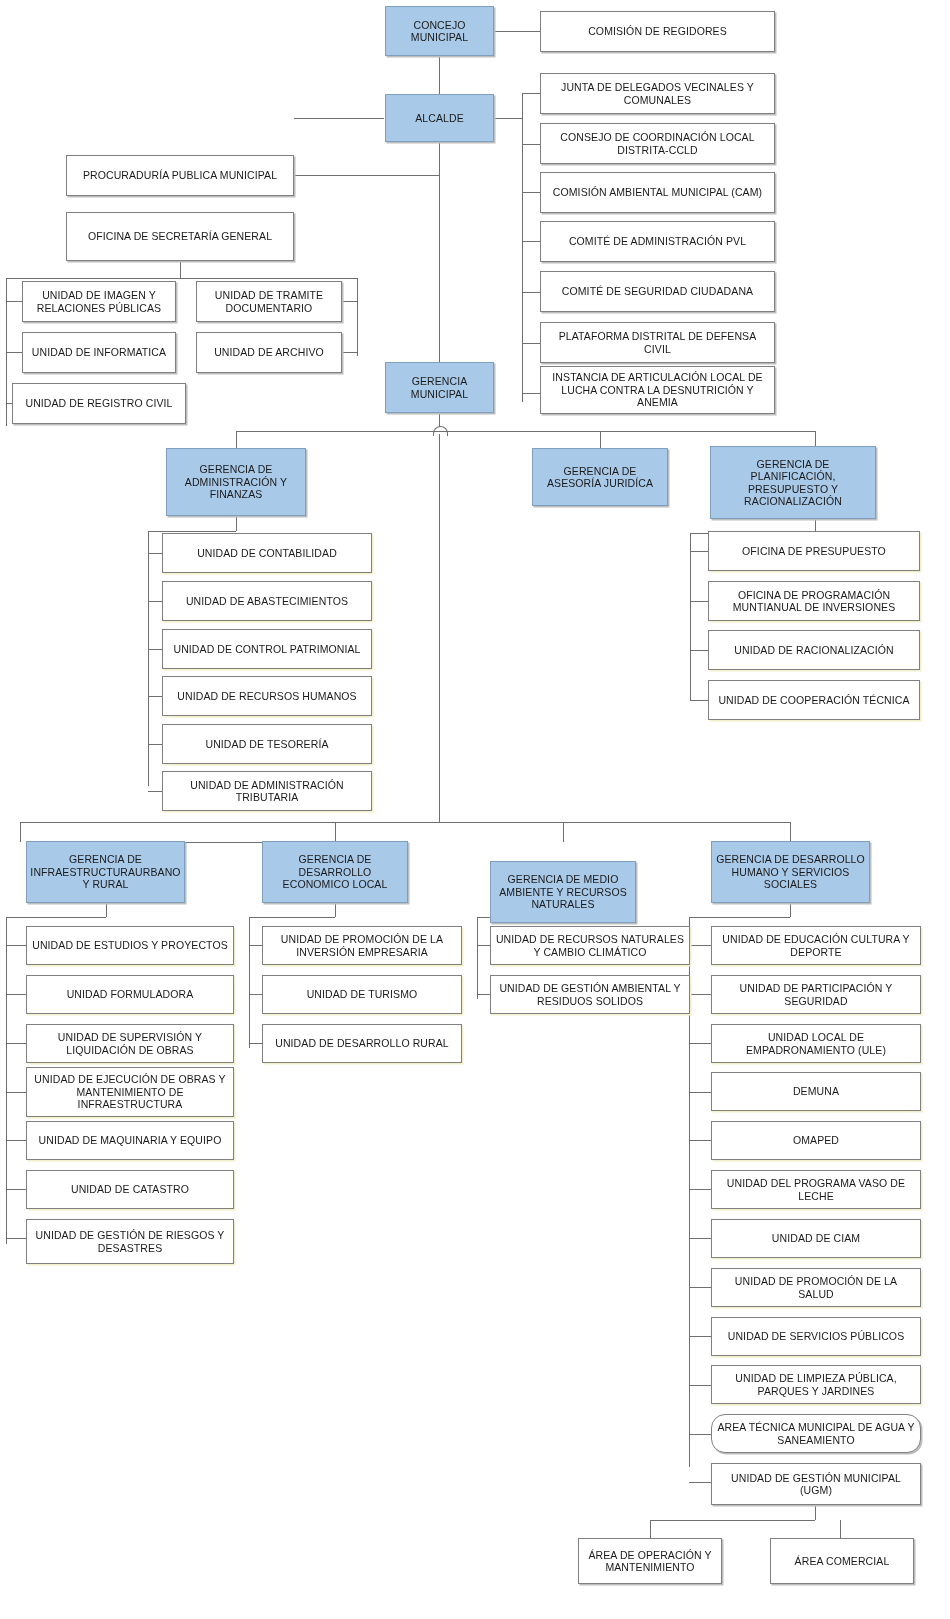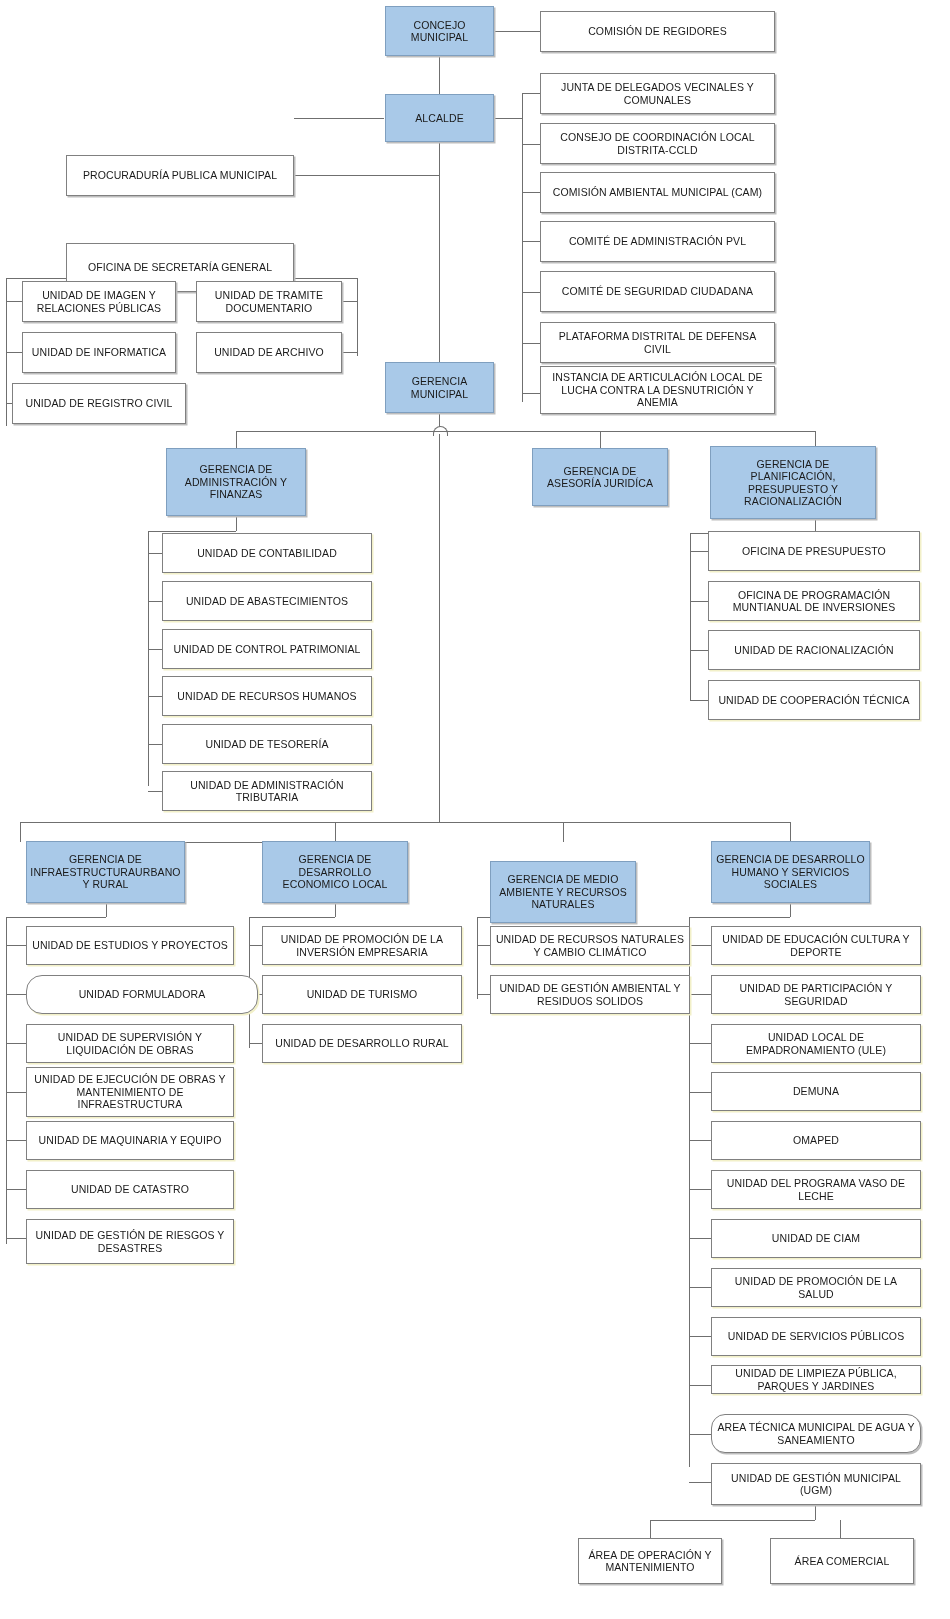--- a/index.html
+++ b/index.html
@@ -133,21 +133,21 @@
   <div class="ln h" style="left:650px;top:1520px;width:165px;"></div>
   <div class="ln v" style="left:650px;top:1520px;height:18px;"></div>
   <div class="ln v" style="left:840px;top:1520px;height:18px;"></div>
 
   <div class="box blue gshadow" style="left:385px;top:6px;width:109px;height:50px;">CONCEJO MUNICIPAL</div>
   <div class="box gshadow" style="left:540px;top:11px;width:235px;height:41px;">COMISIÓN DE REGIDORES</div>
 
   <div class="box blue gshadow" style="left:385px;top:94px;width:109px;height:48px;">ALCALDE</div>
 
   <div class="box gshadow" style="left:66px;top:155px;width:228px;height:41px;">PROCURADURÍA PUBLICA MUNICIPAL</div>
-  <div class="box gshadow" style="left:66px;top:212px;width:228px;height:49px;margin-top:31px;">OFICINA DE SECRETARÍA GENERAL</div>
+  <div class="box gshadow" style="left:66px;top:212px;width:228px;height:49px;">OFICINA DE SECRETARÍA GENERAL</div>
 
   <div class="box gshadow" style="left:22px;top:281px;width:154px;height:41px;">UNIDAD DE IMAGEN Y RELACIONES PÚBLICAS</div>
   <div class="box gshadow" style="left:196px;top:281px;width:146px;height:41px;">UNIDAD DE TRAMITE DOCUMENTARIO</div>
   <div class="box gshadow" style="left:22px;top:332px;width:154px;height:41px;">UNIDAD DE INFORMATICA</div>
   <div class="box gshadow" style="left:196px;top:332px;width:146px;height:41px;">UNIDAD DE ARCHIVO</div>
   <div class="box gshadow" style="left:12px;top:383px;width:174px;height:41px;">UNIDAD DE REGISTRO CIVIL</div>
 
   <div class="box gshadow" style="left:540px;top:73px;width:235px;height:41px;">JUNTA DE DELEGADOS VECINALES Y COMUNALES</div>
   <div class="box gshadow" style="left:540px;top:123px;width:235px;height:41px;">CONSEJO DE COORDINACIÓN LOCAL DISTRITA-CCLD</div>
   <div class="box gshadow" style="left:540px;top:172px;width:235px;height:41px;">COMISIÓN AMBIENTAL MUNICIPAL (CAM)</div>
@@ -173,21 +173,21 @@
   <div class="box shadow" style="left:708px;top:581px;width:212px;height:40px;">OFICINA DE PROGRAMACIÓN MUNTIANUAL DE INVERSIONES</div>
   <div class="box shadow" style="left:708px;top:630px;width:212px;height:40px;">UNIDAD DE RACIONALIZACIÓN</div>
   <div class="box shadow" style="left:708px;top:680px;width:212px;height:40px;">UNIDAD DE COOPERACIÓN TÉCNICA</div>
 
   <div class="box blue gshadow" style="left:26px;top:841px;width:159px;height:62px;">GERENCIA DE INFRAESTRUCTURAURBANO Y RURAL</div>
   <div class="box blue gshadow" style="left:262px;top:841px;width:146px;height:62px;">GERENCIA DE DESARROLLO ECONOMICO LOCAL</div>
   <div class="box blue gshadow" style="left:490px;top:841px;width:146px;height:62px;margin-top:20px;">GERENCIA DE MEDIO AMBIENTE Y RECURSOS NATURALES</div>
   <div class="box blue gshadow" style="left:711px;top:841px;width:159px;height:62px;">GERENCIA DE DESARROLLO HUMANO Y SERVICIOS SOCIALES</div>
 
   <div class="box shadow" style="left:26px;top:926px;width:208px;height:39px;">UNIDAD DE ESTUDIOS Y PROYECTOS</div>
-  <div class="box shadow" style="left:26px;top:975px;width:232px;height:39px;border-radius:16px;">UNIDAD FORMULADORA</div>
+  <div class="box shadow" style="left:26px;top:975px;width:208px;height:39px;">UNIDAD FORMULADORA</div>
   <div class="box shadow" style="left:26px;top:1024px;width:208px;height:39px;">UNIDAD DE SUPERVISIÓN Y LIQUIDACIÓN DE OBRAS</div>
   <div class="box shadow" style="left:26px;top:1067px;width:208px;height:50px;">UNIDAD DE EJECUCIÓN DE OBRAS Y MANTENIMIENTO DE INFRAESTRUCTURA</div>
   <div class="box shadow" style="left:26px;top:1121px;width:208px;height:39px;">UNIDAD DE MAQUINARIA Y EQUIPO</div>
   <div class="box shadow" style="left:26px;top:1170px;width:208px;height:39px;">UNIDAD DE CATASTRO</div>
   <div class="box shadow" style="left:26px;top:1219px;width:208px;height:45px;">UNIDAD DE GESTIÓN DE RIESGOS Y DESASTRES</div>
 
   <div class="box shadow" style="left:262px;top:926px;width:200px;height:39px;">UNIDAD DE PROMOCIÓN DE LA INVERSIÓN EMPRESARIA</div>
   <div class="box shadow" style="left:262px;top:975px;width:200px;height:39px;text-align:right;">UNIDAD DE TURISMO</div>
   <div class="box shadow" style="left:262px;top:1024px;width:200px;height:39px;">UNIDAD DE DESARROLLO RURAL</div>
 
@@ -196,20 +196,20 @@
 
   <div class="box shadow" style="left:711px;top:926px;width:210px;height:39px;">UNIDAD DE EDUCACIÓN CULTURA Y DEPORTE</div>
   <div class="box shadow" style="left:711px;top:975px;width:210px;height:39px;">UNIDAD DE PARTICIPACIÓN Y SEGURIDAD</div>
   <div class="box shadow" style="left:711px;top:1024px;width:210px;height:39px;">UNIDAD LOCAL DE EMPADRONAMIENTO (ULE)</div>
   <div class="box shadow" style="left:711px;top:1072px;width:210px;height:39px;">DEMUNA</div>
   <div class="box shadow" style="left:711px;top:1121px;width:210px;height:39px;">OMAPED</div>
   <div class="box shadow" style="left:711px;top:1170px;width:210px;height:39px;">UNIDAD DEL PROGRAMA VASO DE LECHE</div>
   <div class="box shadow" style="left:711px;top:1219px;width:210px;height:39px;">UNIDAD DE CIAM</div>
   <div class="box shadow" style="left:711px;top:1268px;width:210px;height:39px;">UNIDAD DE PROMOCIÓN DE LA SALUD</div>
   <div class="box shadow" style="left:711px;top:1317px;width:210px;height:39px;">UNIDAD DE SERVICIOS PÚBLICOS</div>
-  <div class="box shadow" style="left:711px;top:1365px;width:210px;height:29px;">UNIDAD DE LIMPIEZA PÚBLICA, PARQUES Y JARDINES</div>
+  <div class="box shadow" style="left:711px;top:1365px;width:210px;height:39px;">UNIDAD DE LIMPIEZA PÚBLICA, PARQUES Y JARDINES</div>
   <div class="box gshadow" style="left:711px;top:1414px;width:210px;height:39px;border-radius:14px;">AREA TÉCNICA MUNICIPAL DE AGUA Y SANEAMIENTO</div>
   <div class="box gshadow" style="left:711px;top:1463px;width:210px;height:42px;">UNIDAD DE GESTIÓN MUNICIPAL (UGM)</div>
 
   <div class="box gshadow" style="left:578px;top:1538px;width:144px;height:46px;">ÁREA DE OPERACIÓN Y MANTENIMIENTO</div>
   <div class="box gshadow" style="left:770px;top:1538px;width:144px;height:46px;">ÁREA COMERCIAL</div>
 
 </div>
 
 </body></html>

